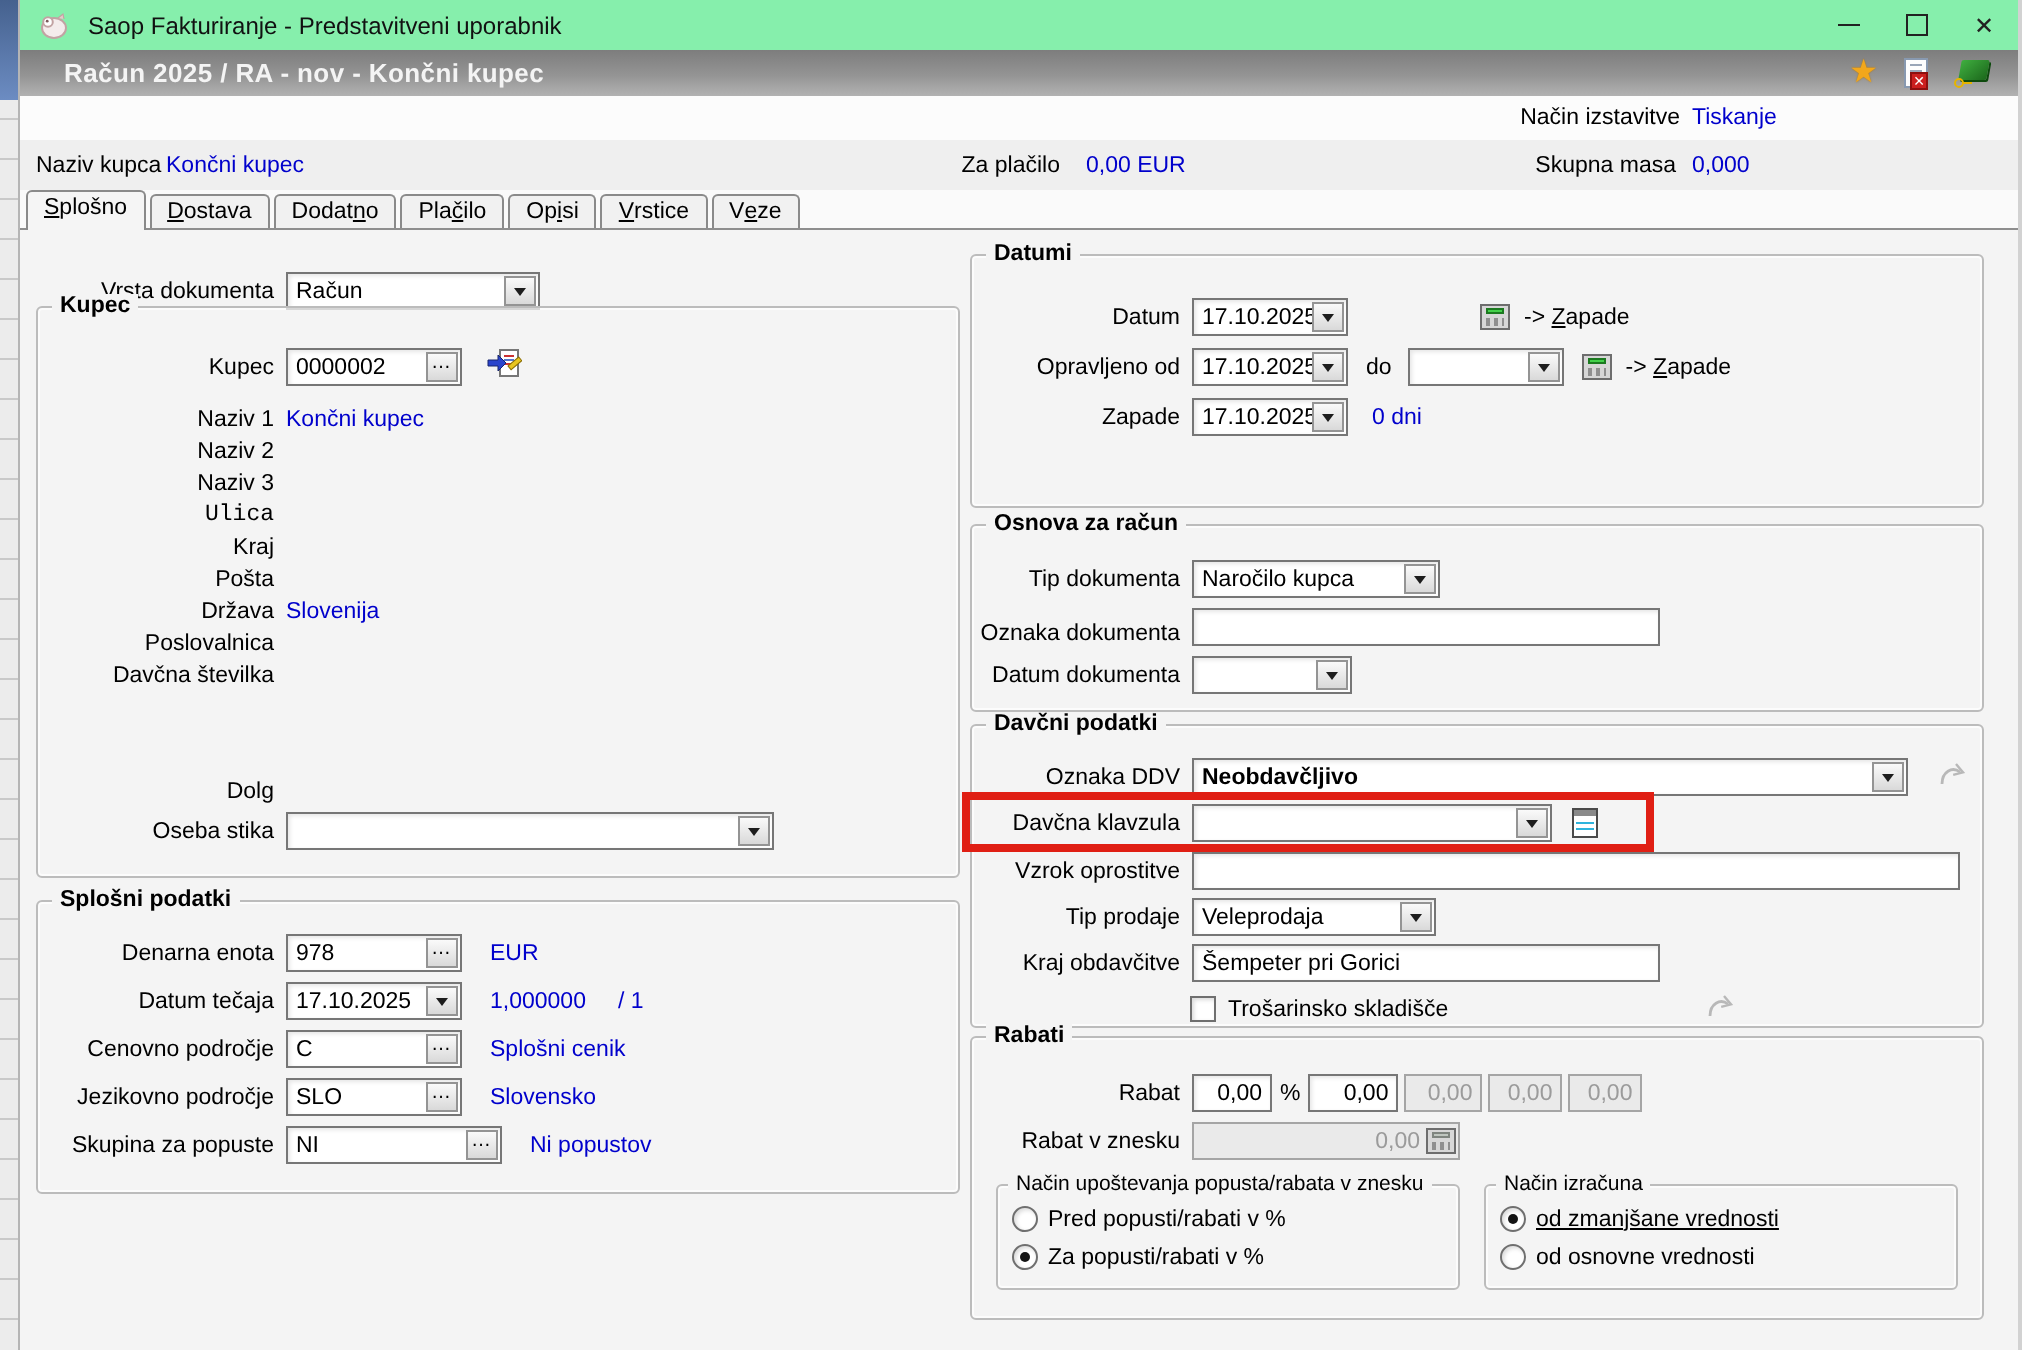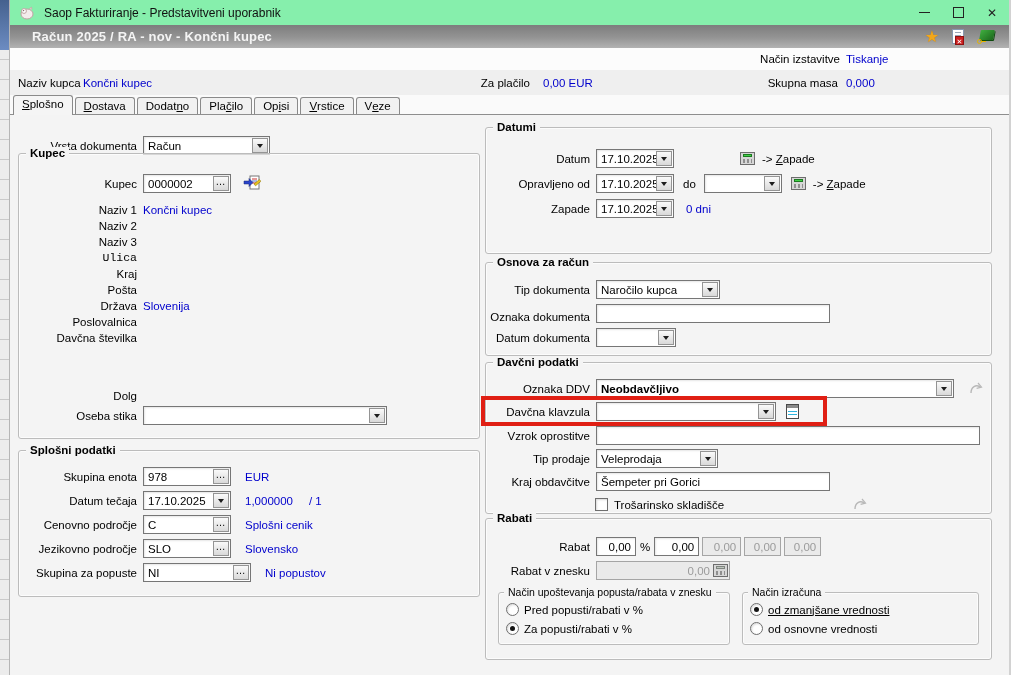--- a/index.html
+++ b/index.html
@@ -305,21 +305,21 @@
         <span class="btn3d">
             <span class="tri"></span>
           </span>
       </div>
     </div>
 
     <div class="gbox" style="left:8px;top:450px;width:460px;height:145px;"></div>
     <div class="gtitle" style="left:16px;top:444px;">Splošni podatki</div>
 
     <div class="frow" style="left:0;top:467px;">
-      <span class="lbl wL">Skupina enota</span>
+      <span class="lbl wL">Denarna enota</span>
       <div class="composite gap" style="width:88px;">
           <span class="txt">978</span>
           <span class="btn3d">
             <span class="dots">…</span>
           </span>
         </div>
       <span class="blue" style="margin-left:14px;">EUR</span>
     </div>
     <div class="frow" style="left:0;top:491px;">
       <span class="lbl wL">Datum tečaja</span>

